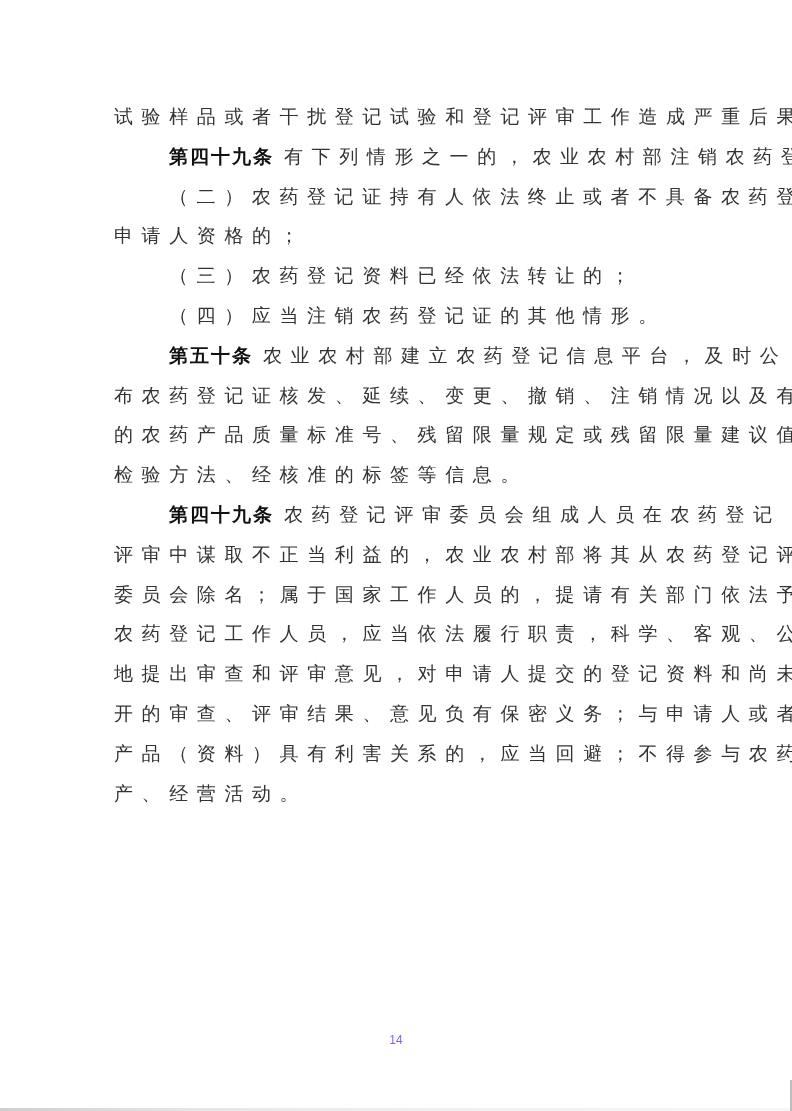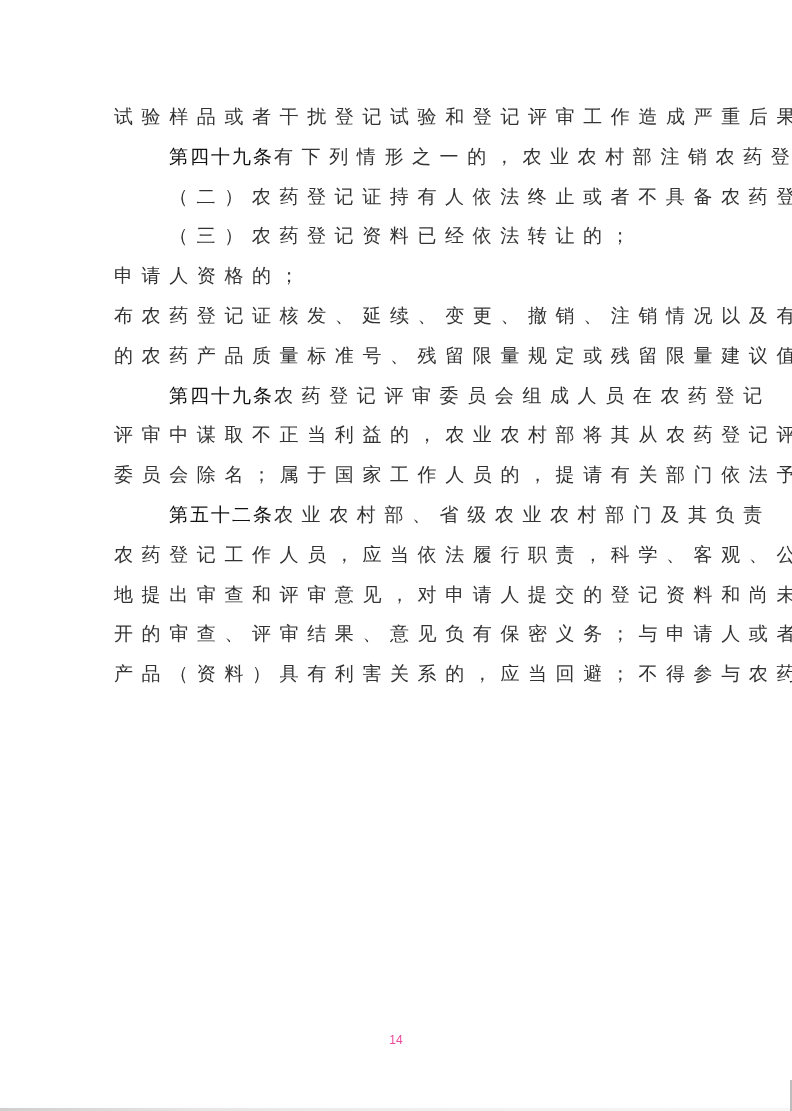--- a/index.html
+++ b/index.html
@@ -7,48 +7,51 @@
     width: 792px; height: 1111px; background: #ffffff; position: relative; overflow: hidden;
     font-family: "DejaVu Serif", "Liberation Serif", serif; color: #2a2a2a;
   }
   .page { position: absolute; left: 0; top: 0; width: 792px; height: 1111px; }
   .body-text { position: absolute; left: 114px; top: 97px; width: 560px; }
   .line {
     height: 39.8px; line-height: 39.8px; font-size: 19px; letter-spacing: 8.6px;
     white-space: nowrap; color: #333;
   }
   .indent { padding-left: 55px; }
-  .art { font-weight: normal; color: #111; letter-spacing: 2px; }
+  .art { font-weight: bold; color: #111; letter-spacing: 2px; margin-right: 10px; }
   .page-num {
     position: absolute; left: 0; width: 792px; top: 1033px; text-align: center;
-    font-family: "Liberation Sans", sans-serif; font-size: 12px; color: #ec4899;
+    font-family: "Liberation Sans", sans-serif; font-size: 12px; color: #8b5cf6;
   }
   .scan-edge {
     position: absolute; left: 0; right: 0; bottom: 0; height: 3px;
     background: linear-gradient(to right, #cfcfcf 0, #e6e6e6 25%, #f1f1f1 60%, #f6f6f6 100%);
   }
   .scan-right { position: absolute; right: 0; top: 1080px; width: 2px; height: 31px; background: #bdbdbd; }
 </style>
 </head>
 <body>
 
 <div class="page">
   <div class="body-text" id="body-text">
       <div class="line"><span>试验样品或者干扰登记试验和登记评审工作造成严重后果</span></div>
       <div class="line indent"><span class="art">第四十九条</span><span>有下列情形之一的，农业农村部注销农药登</span></div>
       <div class="line indent"><span>（二）农药登记证持有人依法终止或者不具备农药登记</span></div>
+      <div class="line"><span>申请人资格的；</span></div>
       <div class="line indent"><span>（三）农药登记资料已经依法转让的；</span></div>
-      <div class="line"><span>申请人资格的；</span></div>
+      <div class="line indent"><span>（四）应当注销农药登记证的其他情形。</span></div>
+      <div class="line indent"><span class="art">第五十条</span><span>农业农村部建立农药登记信息平台，及时公</span></div>
       <div class="line"><span>布农药登记证核发、延续、变更、撤销、注销情况以及有关</span></div>
       <div class="line"><span>的农药产品质量标准号、残留限量规定或残留限量建议值、</span></div>
+      <div class="line"><span>检验方法、经核准的标签等信息。</span></div>
       <div class="line indent"><span class="art">第四十九条</span><span>农药登记评审委员会组成人员在农药登记</span></div>
       <div class="line"><span>评审中谋取不正当利益的，农业农村部将其从农药登记评审</span></div>
       <div class="line"><span>委员会除名；属于国家工作人员的，提请有关部门依法予以</span></div>
-      <div class="line indent"><span class="art">第五十二条</span><span>农业农村部、省级农业农村部门及其负责</span></div>
       <div class="line"><span>农药登记工作人员，应当依法履行职责，科学、客观、公正</span></div>
       <div class="line"><span>地提出审查和评审意见，对申请人提交的登记资料和尚未公</span></div>
       <div class="line"><span>开的审查、评审结果、意见负有保密义务；与申请人或者其</span></div>
       <div class="line"><span>产品（资料）具有利害关系的，应当回避；不得参与农药生</span></div>
+      <div class="line"><span>产、经营活动。</span></div>
     </div>
   <div class="page-num">14</div>
   <div class="scan-edge"></div>
   <div class="scan-right"></div>
 </div>
 
 </body></html>

